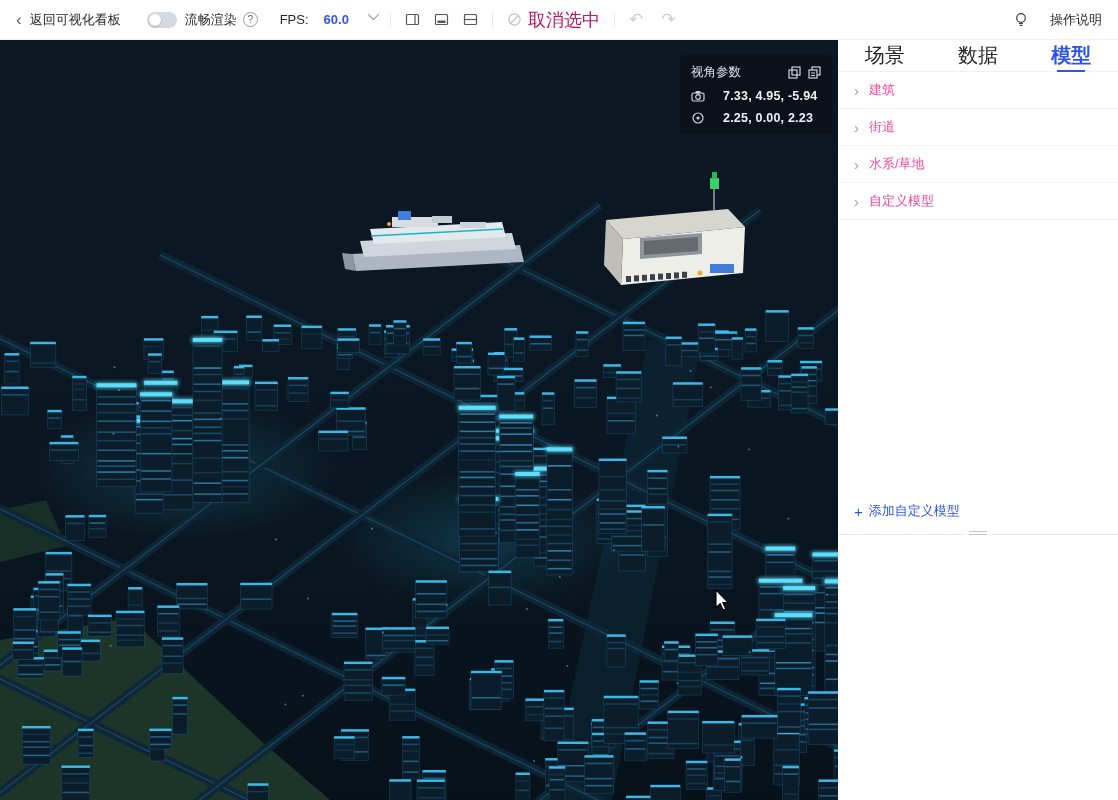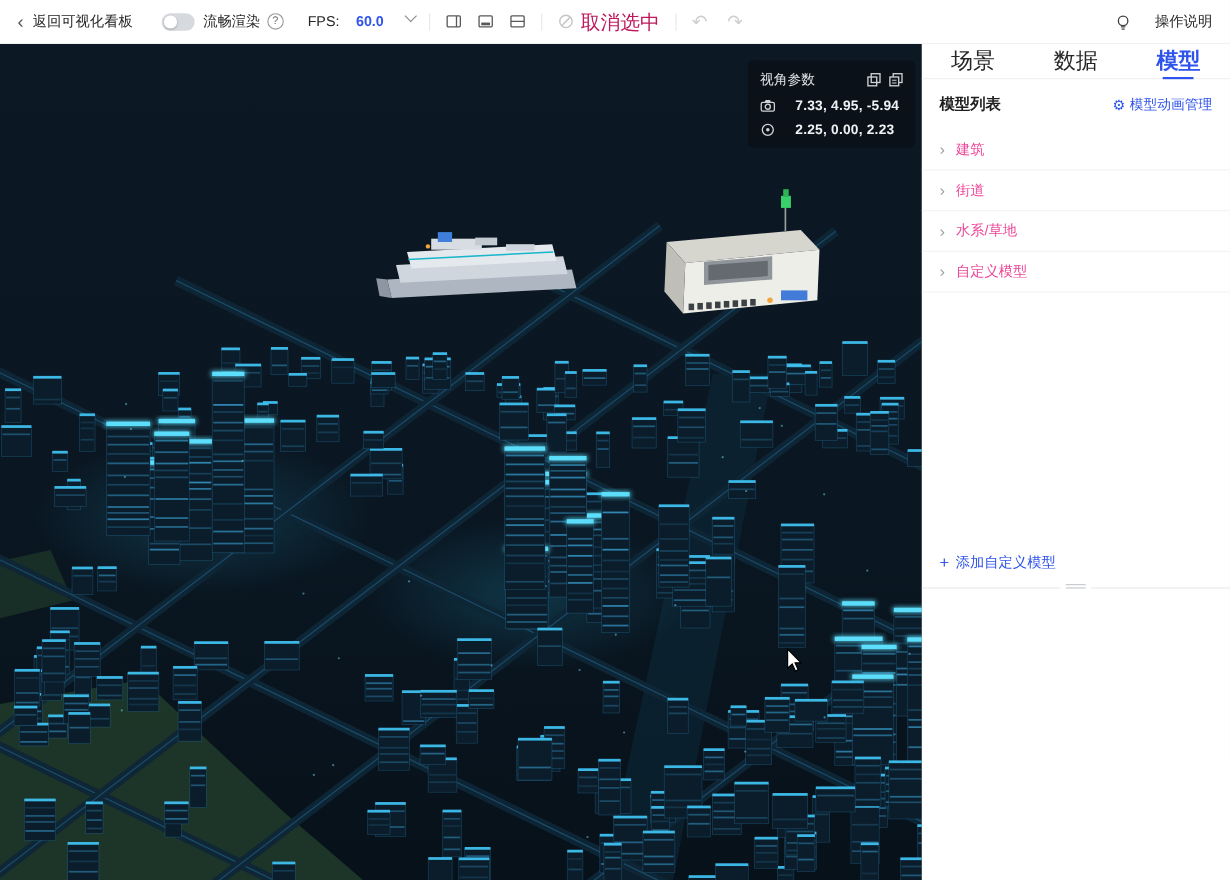--- a/index.html
+++ b/index.html
@@ -25,25 +25,25 @@
   .fps-value{font-size:13px;font-weight:bold}
   .chev-down{width:8px;height:8px;border-right:1.5px solid #8c8c8c;border-bottom:1.5px solid #8c8c8c;
     transform:rotate(45deg) translateY(-2px);margin-left:4px}
   .mini-icons{display:flex;align-items:center;gap:14px}
   .mini-icons svg{display:block;cursor:pointer}
   .disabled-group{color:#c5c5c5}
   .disabled-group .dz-label{font-size:18px;color:#be185d}
   .undo-redo{display:flex;align-items:center;gap:18px;color:#cfcfcf;font-size:17px}
   .undo-redo span{cursor:pointer;line-height:1}
   .tb-spacer{flex:1}
-  .help-right{display:flex;align-items:flex-end;gap:22px;cursor:pointer}
+  .help-right{display:flex;align-items:center;gap:22px;cursor:pointer}
   .help-right .hl{font-size:13px}
 
   
-  .viewport{position:absolute;top:40px;left:0;width:838px;height:760px;background:#000000;overflow:hidden}
+  .viewport{position:absolute;top:40px;left:0;width:838px;height:760px;background:#be185d;overflow:hidden}
   .viewport svg.city{display:block}
 
   .cam-panel{position:absolute;top:15px;right:6px;width:152px;background:rgba(10,15,22,.78);
     border-radius:4px;padding:9px 11px;color:#eef1f4}
   .cam-title-row{display:flex;align-items:center;justify-content:space-between}
   .cam-title{font-size:12.5px;color:#dde2e8}
   .cam-icons{display:flex;gap:7px}
   .cam-icons svg{cursor:pointer;display:block}
   .cam-row{display:flex;align-items:center;gap:18px;margin-top:8px}
   .cam-row svg{flex:none}
@@ -1392,27 +1392,20 @@
     </svg>
   </div>
 
   <aside class="sidebar">
     <div class="tabs">
       <div class="tab">场景</div>
       <div class="tab">数据</div>
       <div class="tab active">模型</div>
     </div>
 
-    <div class="panel-head">
-      <span class="panel-title">模型列表</span>
-      <span class="anim-link">
-        <span class="gear">⚙</span>
-        <span>模型动画管理</span>
-      </span>
-    </div>
 
     <div class="model-list">
       <div class="row">
         <span class="chev">›</span>
         <span class="lbl">建筑</span>
       </div>
       <div class="row">
         <span class="chev">›</span>
         <span class="lbl">街道</span>
       </div>

